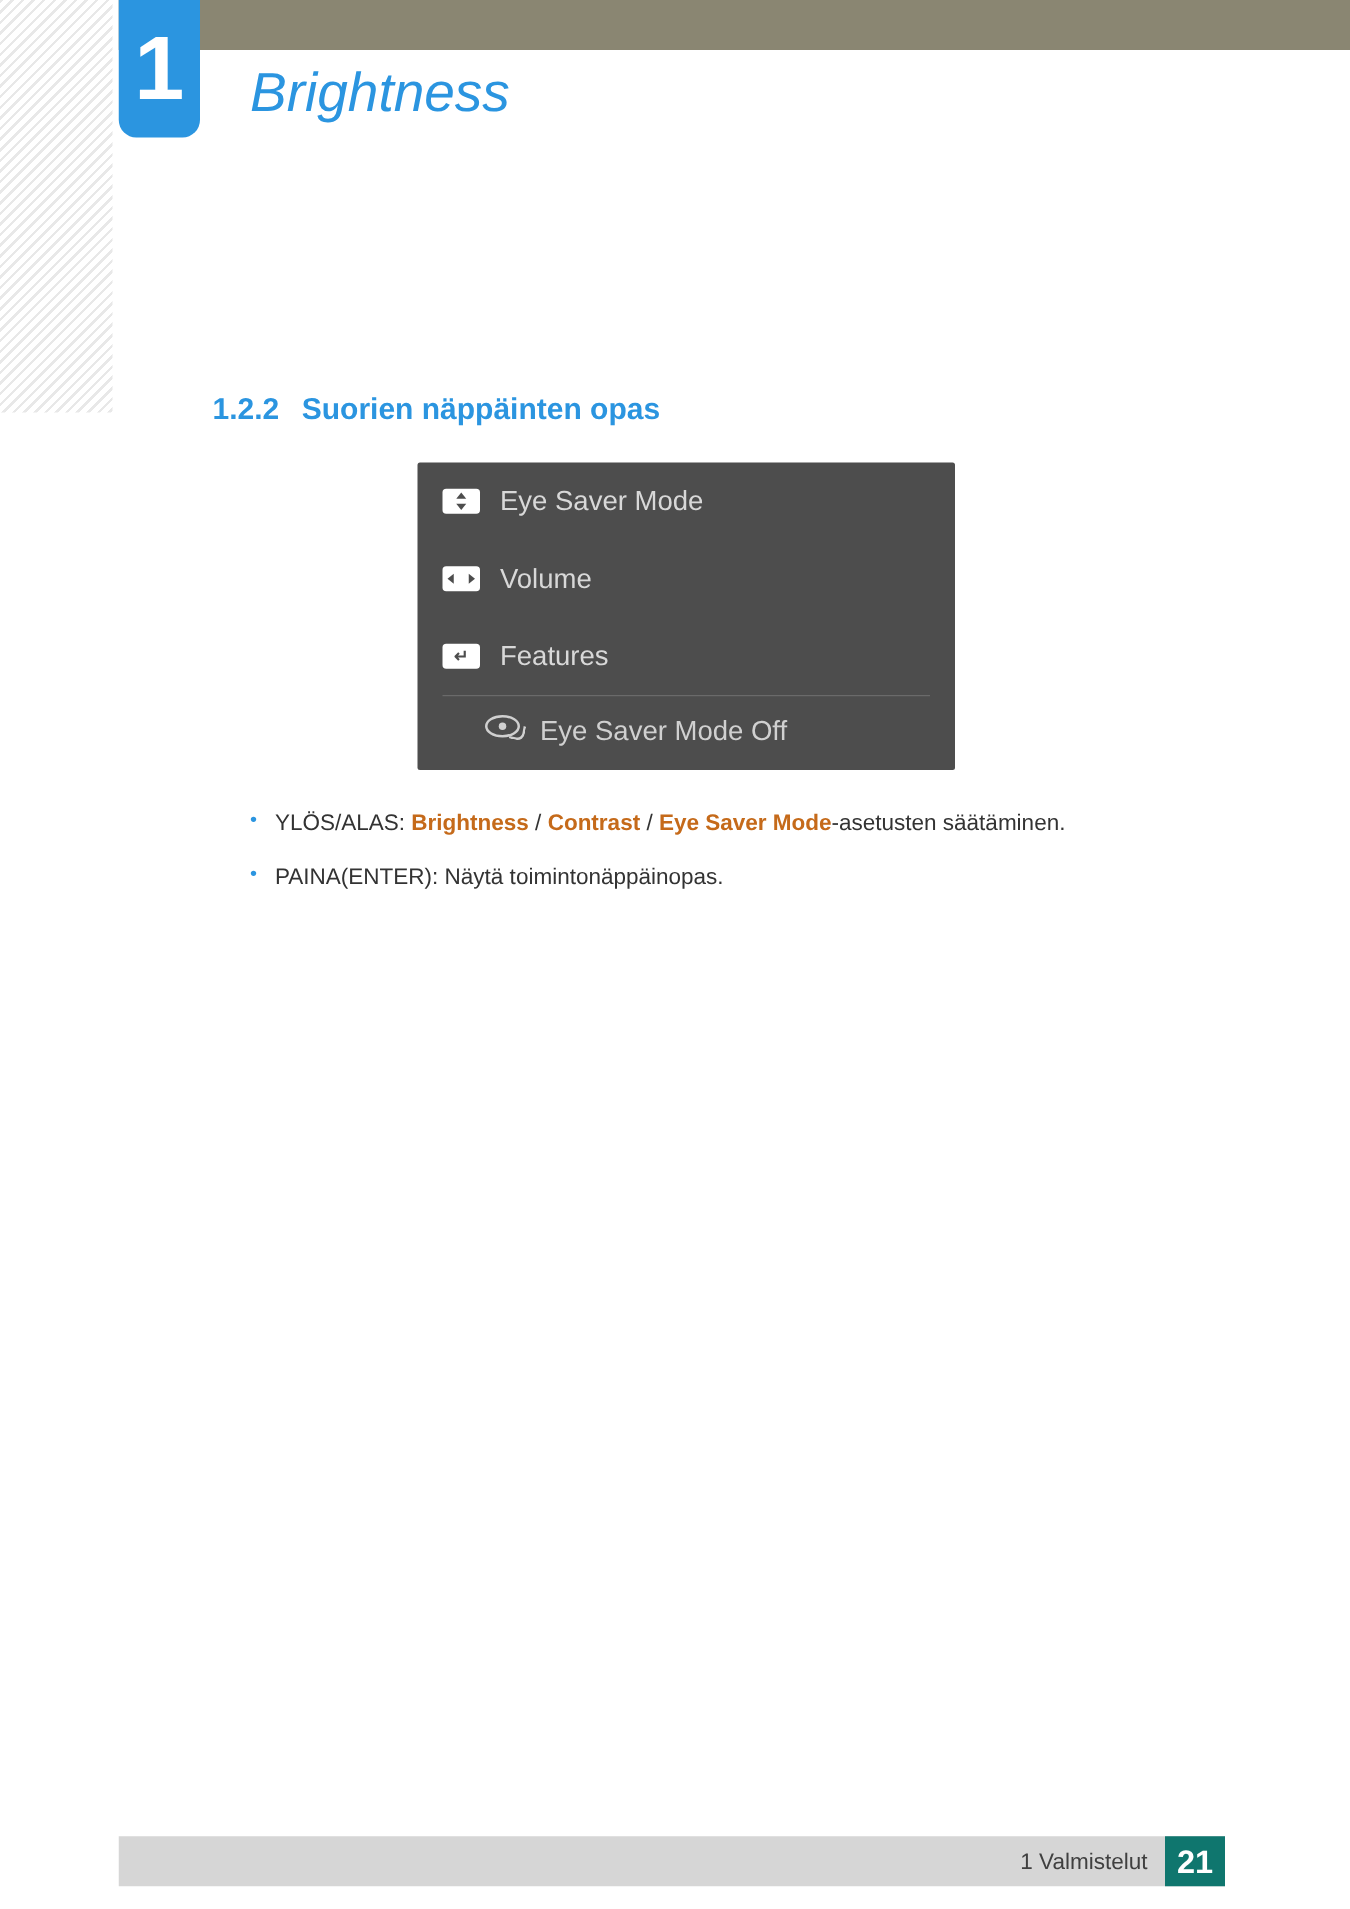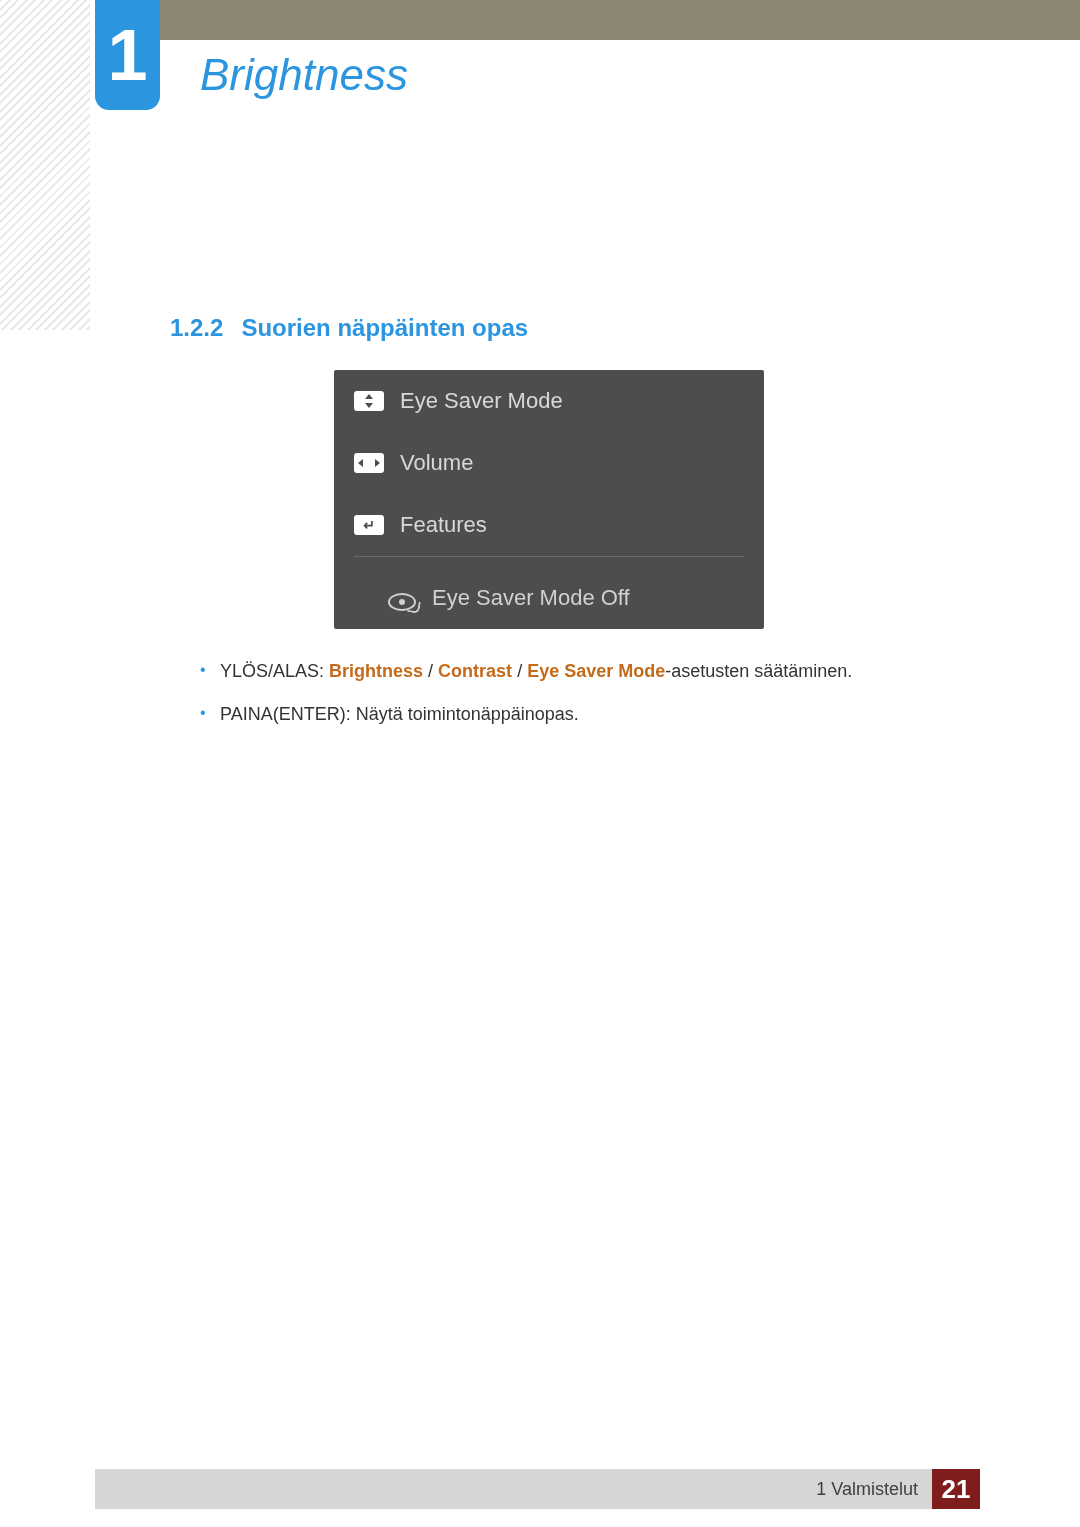--- a/index.html
+++ b/index.html
@@ -83,23 +83,23 @@
   }
   .osd-row {
     padding: 18px 20px;
     display: flex;
     align-items: center;
     gap: 16px;
   }
   .osd-status {
     border-top: 1px solid #6a6a6a;
     margin: 0 20px;
-    padding: 28px 0 18px 34px;
-    display: flex;
-    align-items: flex-end;
+    padding: 15px 0 18px 34px;
+    display: flex;
+    align-items: flex-start;
     gap: 16px;
     color: #d0d0d0;
     font-size: 22px;
   }
   .osd-icon {
     width: 30px; height: 20px;
     background: #fff;
     border-radius: 3px;
     position: relative;
     flex-shrink: 0;
@@ -207,21 +207,21 @@
     align-items: center;
     justify-content: flex-end;
   }
   .footer-text {
     color: #404040;
     font-size: 18px;
     padding-right: 14px;
   }
   .page-num-box {
     width: 48px; height: 40px;
-    background: #7f1d1d;
+    background: #0f766e;
     color: #fff;
     font-weight: bold;
     font-size: 26px;
     display: flex;
     align-items: center;
     justify-content: center;
   }
 </style>
 </head>
 <body>

